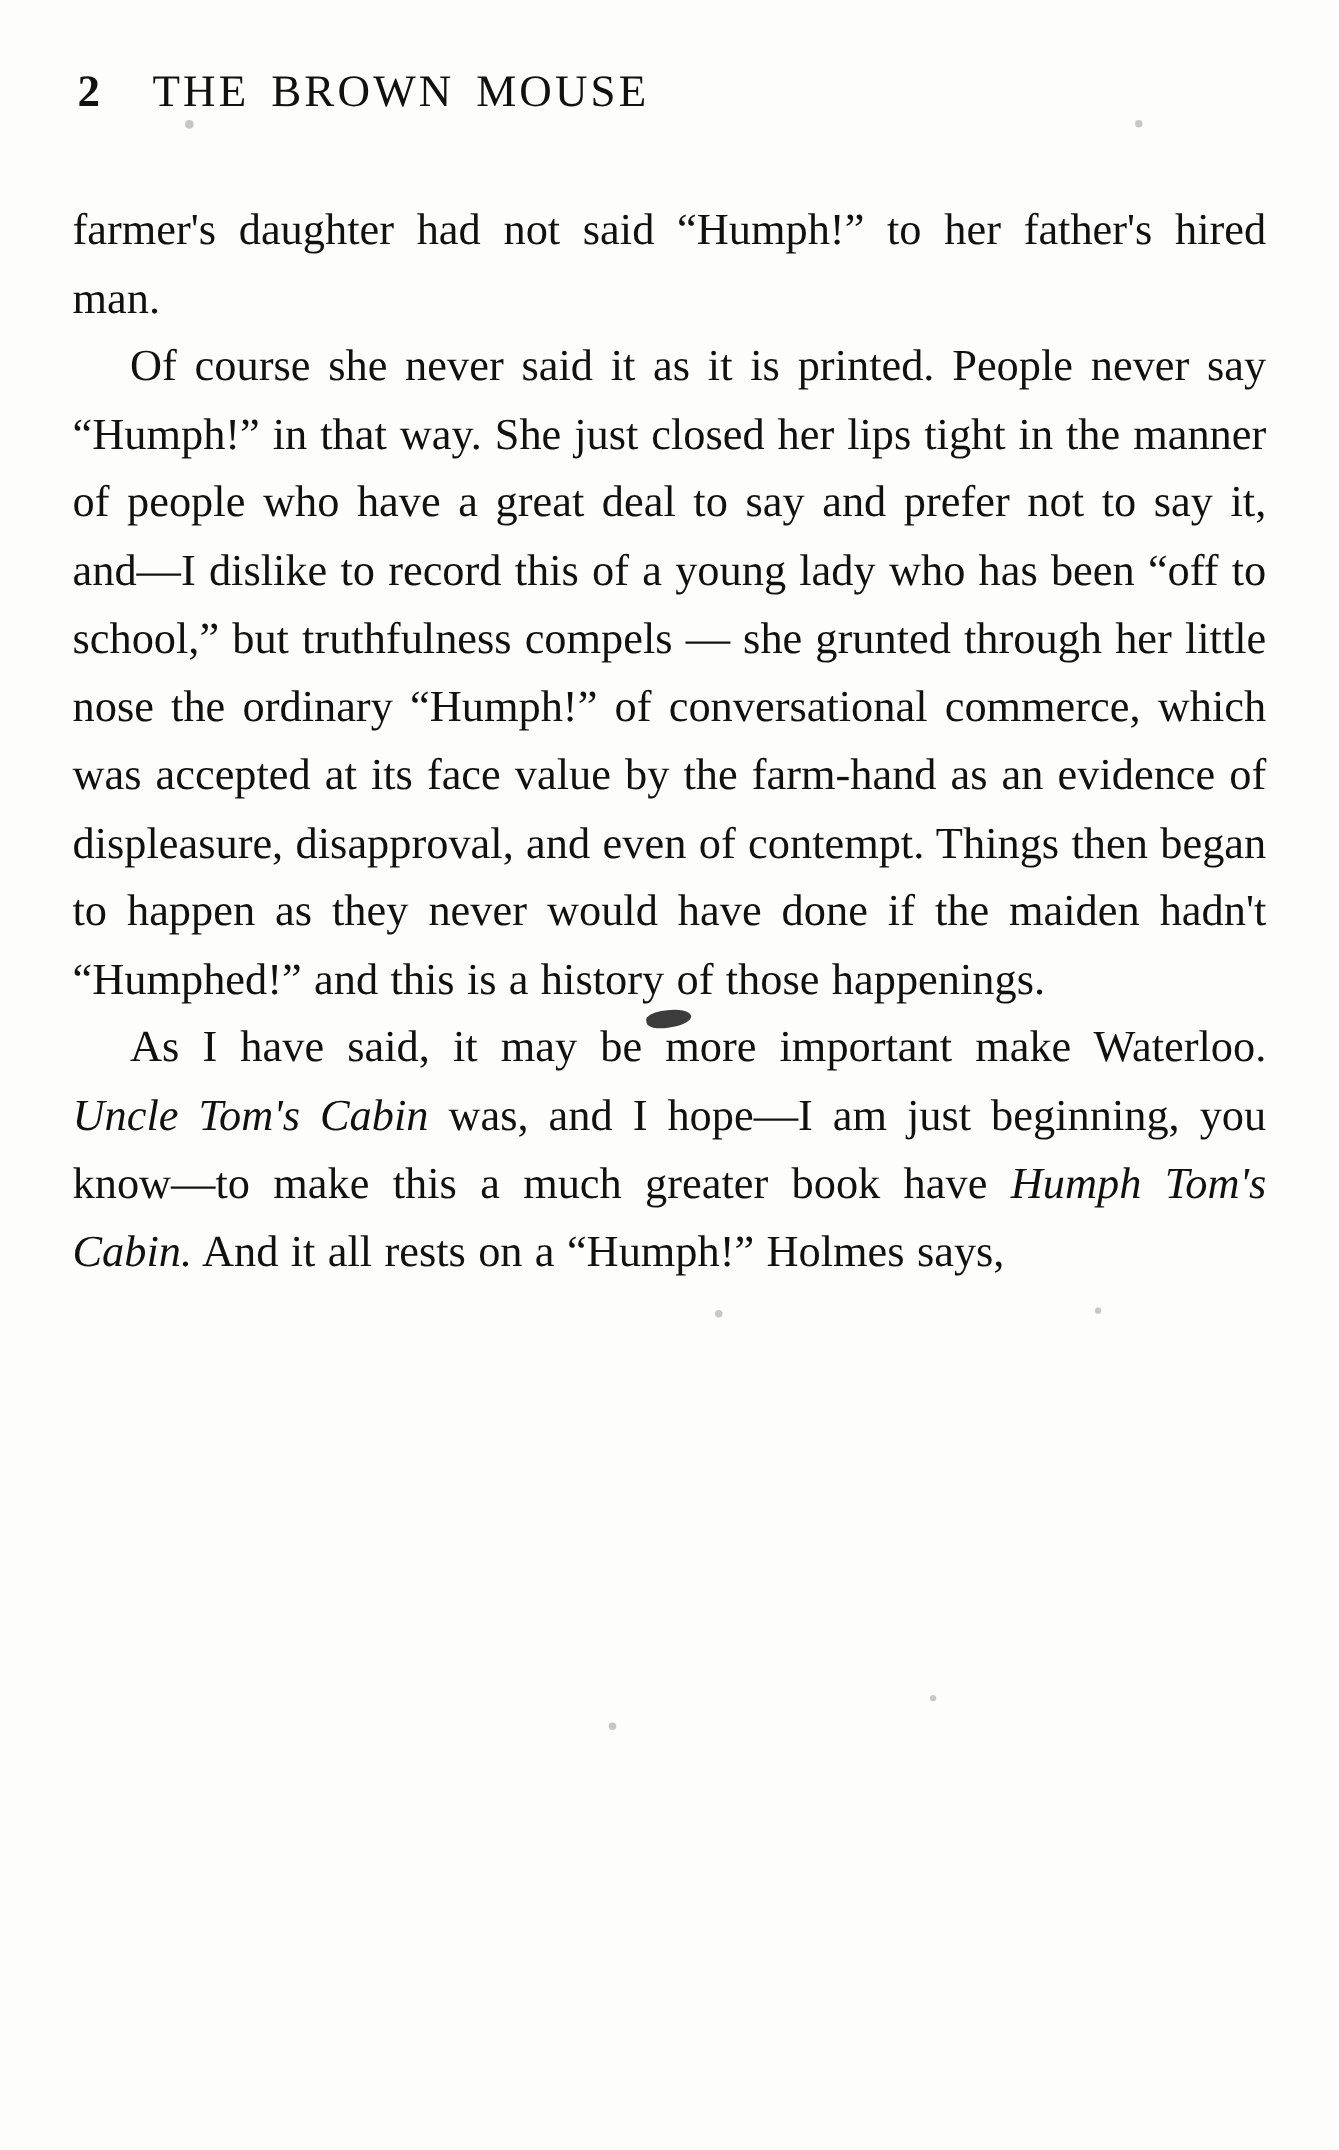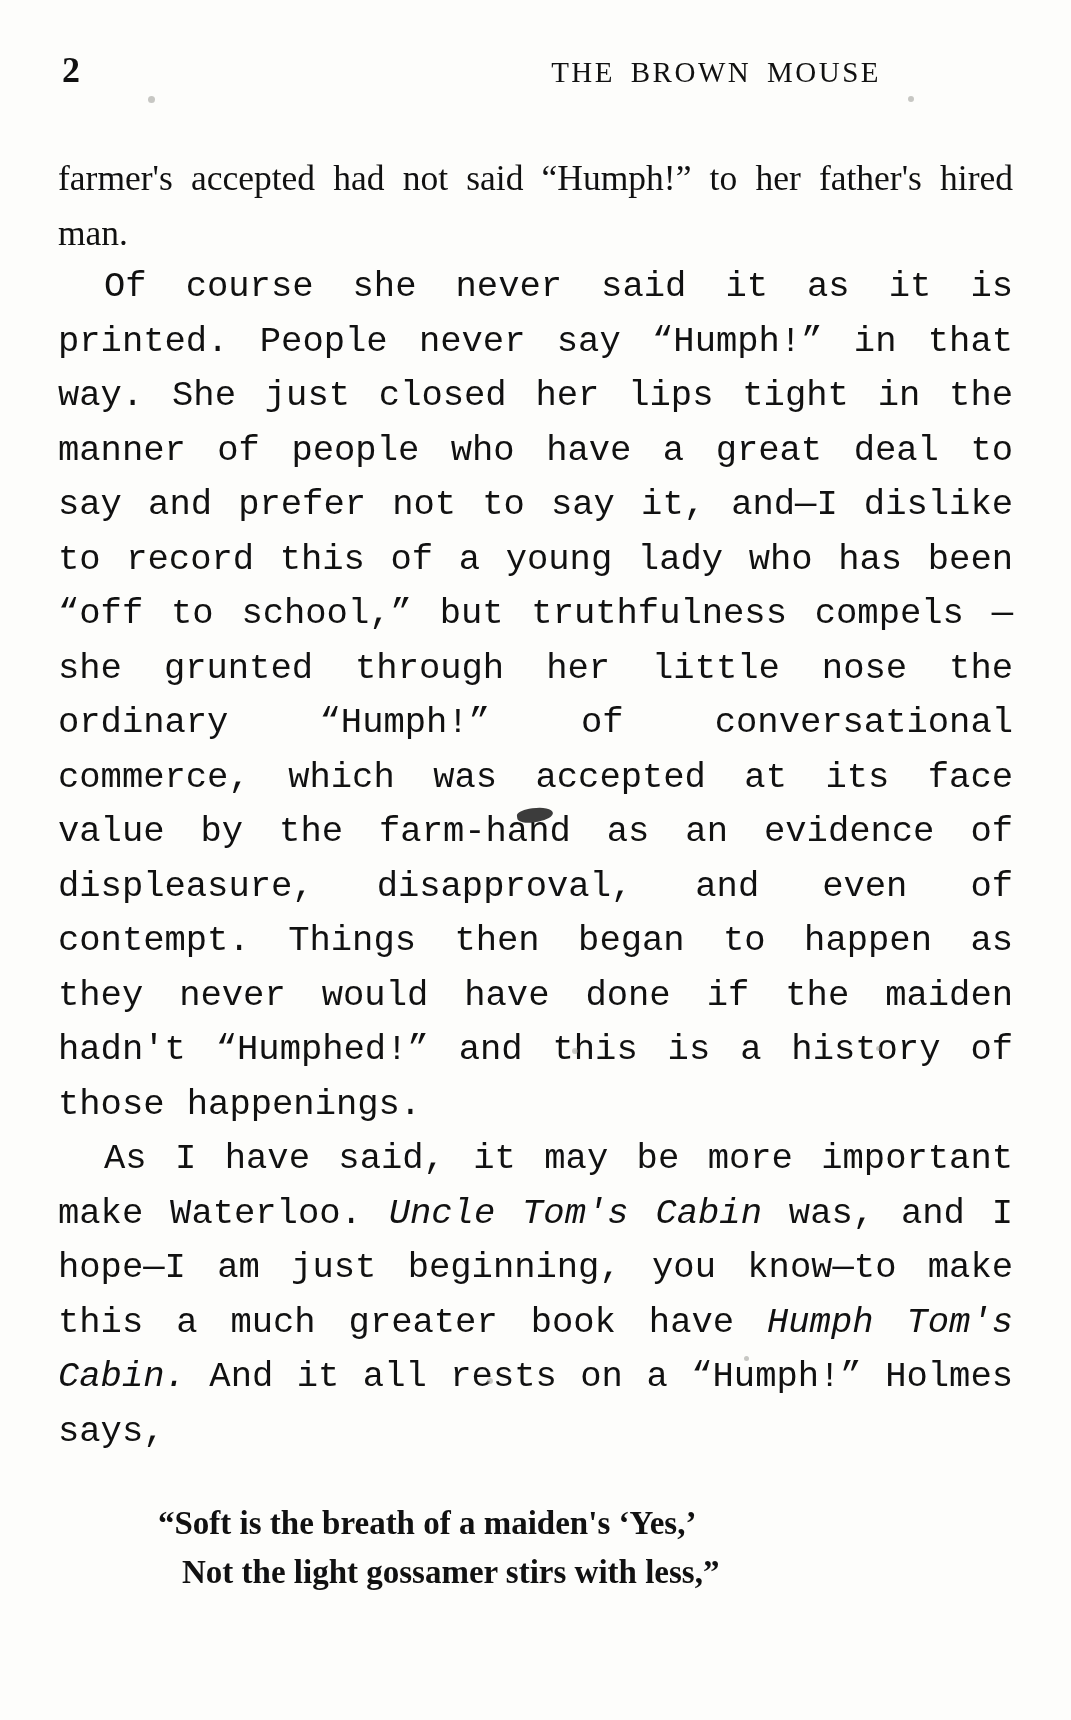--- a/index.html
+++ b/index.html
@@ -28,43 +28,42 @@
   .folio {
     font-family: "Liberation Serif", serif;
     font-weight: bold;
     font-size: 36px;
     line-height: 1;
     width: 60px;
     flex: 0 0 60px;
   }
   .running-head {
     flex: 1 1 auto;
-    text-align: right;
+    text-align: left;
     font-family: "Liberation Serif", serif;
-    font-size: 29px;
+    font-size: 36px;
     letter-spacing: 2.5px;
     word-spacing: 6px;
     font-weight: normal;
     padding-right: 130px;
   }
   .body-text {
     padding: 62px 58px 0 58px;
   }
   p {
     margin: 0;
     font-size: 35.5px;
     line-height: 54.5px;
     text-align: justify;
     text-justify: inter-word;
     word-spacing: 1px;
     font-family: "Liberation Serif", serif;
   }
   p.indent {
     text-indent: 46px;
-    font-family: Liberation Mono, monospace;
   }
   p.first {
     text-indent: 0;
   }
   .verse {
     margin-top: 40px;
     padding-left: 100px;
     font-size: 33px;
     line-height: 49px;
     font-family: "Liberation Serif", serif;
@@ -103,30 +102,26 @@
 
 <div class="page">
 
   <div class="header">
     <div class="folio">2</div>
     <div class="running-head">THE BROWN MOUSE</div>
   </div>
 
   <div class="body-text">
 
-    <p class="first">farmer's accepted had not said “Humph!” to her father's hired man.</p>
+    <p class="first">farmer's daughter had not said “Humph!” to her father's hired man.</p>
 
     <p class="indent">Of course she never said it as it is printed. People never say “Humph!” in that way.  She just closed her lips tight in the manner of people who have a great deal to say and prefer not to say it, and—I dislike to record this of a young lady who has been “off to school,” but truthfulness compels — she grunted through her little nose the ordinary “Humph!” of conversational commerce, which was accepted at its face value by the farm-hand as an evidence of displeasure, disapproval, and even of contempt.  Things then began to happen as they never would have done if the maiden hadn't “Humphed!” and this is a history of those happenings.</p>
 
     <p class="indent"><span>As I have said, it may be more important make Waterloo.  </span><em>Uncle Tom's Cabin</em><span> was, and I hope—I am just beginning, you know—to make this a much greater book have </span><em>Humph Tom's Cabin.</em><span>  And it all rests on a “Humph!” Holmes says,</span></p>
 
-    <div class="verse">
-      <span class="vline">“Soft is the breath of a maiden's ‘Yes,’</span>
-      <span class="vline second">Not the light gossamer stirs with less,”</span>
-    </div>
 
   </div>
 
   <div class="smudge"></div>
 
   <div class="speck" style="left:148px; top:96px; width:7px; height:7px;"></div>
   <div class="speck" style="left:908px; top:96px; width:6px; height:6px;"></div>
   <div class="speck" style="left:572px; top:1048px; width:6px; height:6px;"></div>
   <div class="speck" style="left:876px; top:1046px; width:5px; height:5px;"></div>
   <div class="speck" style="left:487px; top:1378px; width:6px; height:6px;"></div>

